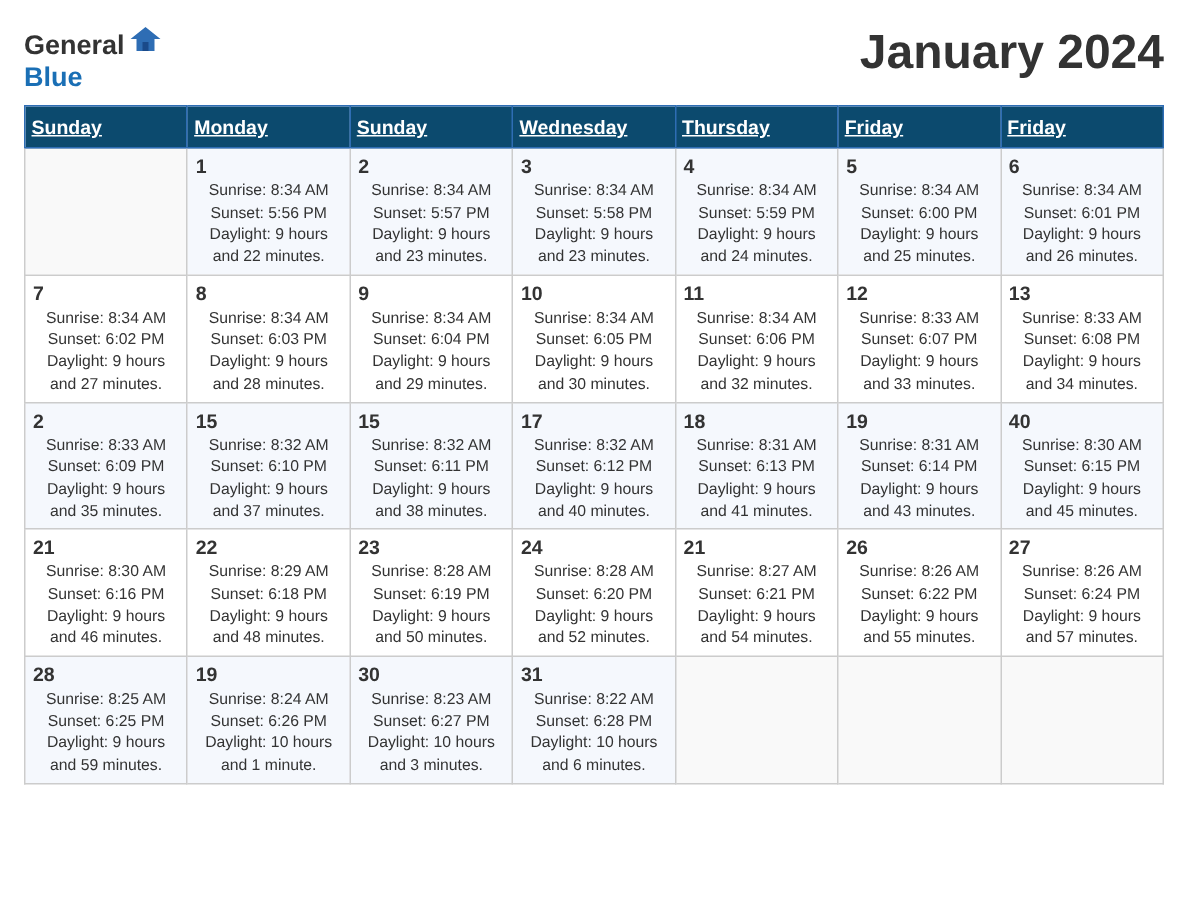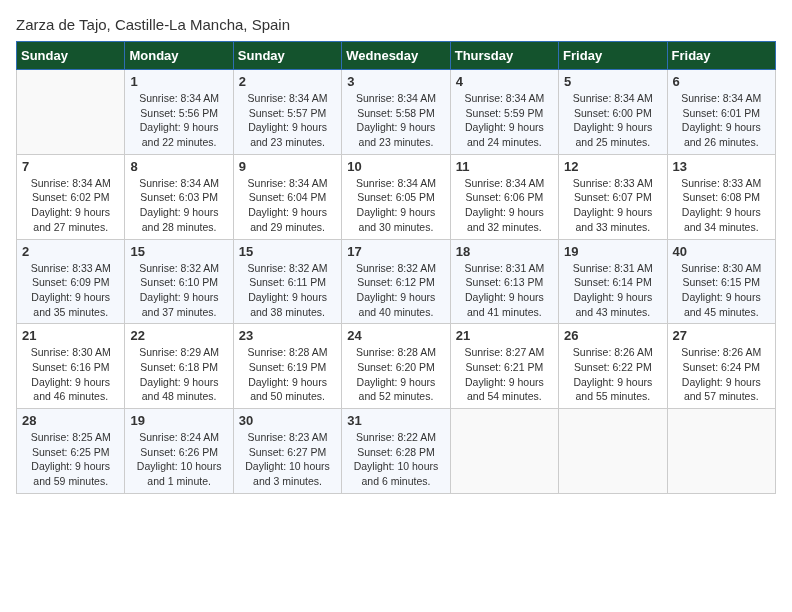--- a/index.html
+++ b/index.html
@@ -46,22 +46,23 @@
     .location-title {
       font-size: 15px;
       color: #333;
     }
     table {
       width: 100%;
       border-collapse: collapse;
       table-layout: fixed;
     }
     thead tr {
-      background-color: #14532d;
+      background-color: #0c4a6e;
       color: #fff;
+      text-decoration: underline;
     }
     thead th {
       padding: 6px 4px;
       font-size: 13px;
       font-weight: bold;
       text-align: left;
       border: 1px solid #2e6db4;
     }
     tbody tr {
       vertical-align: top;
@@ -93,22 +94,31 @@
       text-align: center;
     }
     .empty-cell {
       background: #f9f9f9 !important;
     }
   </style>
 </head>
 <body>
 
 <div class="header">
+  <div class="logo">
+    <div>
+      <span class="logo-text-general">General</span><svg class="logo-icon" viewBox="0 0 24 20">
+          <path d="M12 2 L22 10 L18 10 L18 18 L6 18 L6 10 L2 10 Z" fill="#2e6db4"></path>
+          <path d="M10 18 L10 12 L14 12 L14 18" fill="#1a4a8a"></path>
+        </svg><br>
+      <span class="logo-text-blue">Blue</span>
+    </div>
+  </div>
   <div class="title-block">
-    <div class="location-title">Zarza de Tajo, Castille-La Mancha, Spain</div>
+    <div class="month-title">January 2024</div>
   </div>
 </div>
 
 <table>
   <thead>
     <tr>
       <th>Sunday</th>
       <th>Monday</th>
       <th>Sunday</th>
       <th>Wednesday</th>

